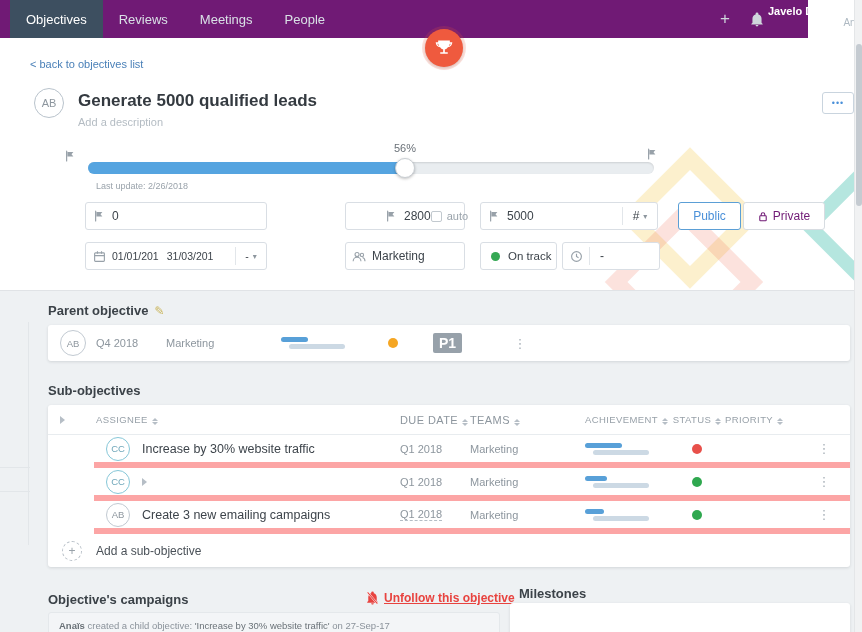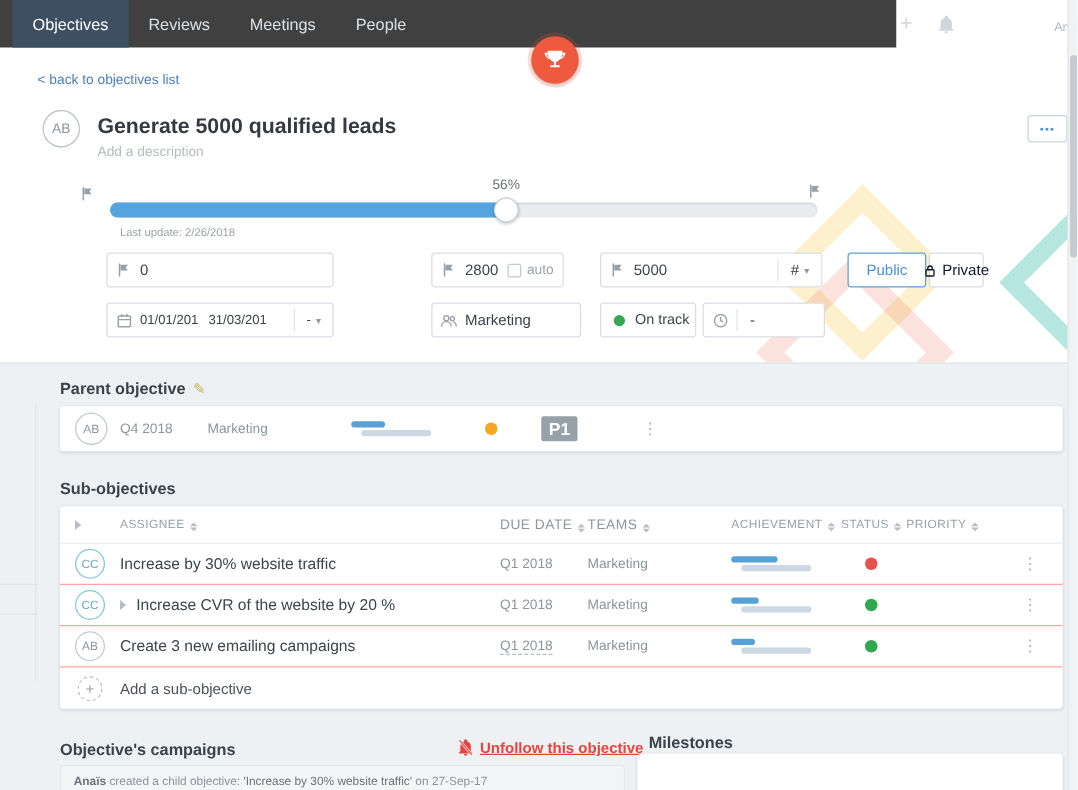--- a/index.html
+++ b/index.html
@@ -3,21 +3,21 @@
 <meta charset="utf-8">
 <style>
   * { box-sizing: border-box; margin: 0; padding: 0; }
   body { width: 862px; height: 632px; font-family: "Liberation Sans", "DejaVu Sans", sans-serif; background:#fff; }
   .screen { position: relative; width: 862px; height: 632px; overflow: hidden; background: #fff; }
 
   
   .top-section { position:absolute; top:0; left:0; width:862px; height:290px; overflow:hidden; background:#fff; z-index:1; }
 
   
-  .navbar { position:absolute; top:0; left:0; width:717px; height:38px; background:#404040; z-index:5; }
+  .navbar { position:absolute; top:0; left:0; width:808px; height:38px; background:#701a75; z-index:5; }
   .nav-tabs { display:flex; height:38px; align-items:stretch; padding-left:10px; }
   .nav-tab { display:flex; align-items:center; padding:0 16px; color:#d9e0e6; font-size:13px; cursor:pointer; }
   .nav-tab.active { background:#3d4f60; color:#fff; }
   .nav-plus { position:absolute; left:714px; top:0; height:38px; display:flex; align-items:center; color:#cfd6dc; font-size:17px; padding:0 6px; cursor:pointer; }
   .nav-bell { position:absolute; left:746px; top:0; height:38px; display:flex; align-items:center; color:#cfd6dc; padding:0 4px; cursor:pointer; }
   .nav-account { position:absolute; left:768px; top:5px; width:110px; cursor:pointer; }
   .acct-name { color:#fff; font-size:11px; font-weight:bold; white-space:nowrap; }
   .acct-sub { color:#aeb9c2; font-size:10px; text-align:right; padding-right:14px; white-space:nowrap; }
 
   
@@ -53,21 +53,21 @@
   .inp .ic { width:26px; display:flex; justify-content:center; align-items:center; color:#98a1a9; flex:0 0 auto; }
   .inp .val { white-space:nowrap; }
   .vdiv { width:1px; height:18px; background:#e2e6ea; flex:0 0 auto; }
   .cb { width:11px; height:11px; border:1px solid #c2c9cf; border-radius:2px; background:#fff; margin-right:5px; flex:0 0 auto; cursor:pointer; }
   .muted { color:#9aa3ab; font-size:11px; }
   .caret { color:#8d969e; font-size:8px; margin-left:4px; }
   .status-dot { width:9px; height:9px; border-radius:50%; margin:0 8px 0 10px; flex:0 0 auto; }
 
   .vis-btn { position:absolute; height:28px; border-radius:3px; display:flex; align-items:center; justify-content:center; font-size:12px; background:#fff; cursor:pointer; z-index:2; gap:5px; }
   .vis-public { left:678px; top:202px; width:63px; border:1px solid #5b9fd6; color:#4a90d9; }
-  .vis-private { left:743px; top:202px; width:44px; border:1px solid #d7dce1; color:#0f172a; }
+  .vis-private { left:743px; top:202px; width:82px; border:1px solid #d7dce1; color:#701a75; }
 
   
   .lower-section { position:absolute; top:290px; left:0; width:862px; height:342px; background:#eef1f3; border-top:1px solid #e0e3e6; z-index:1; }
 
   .connector-v { position:absolute; left:28px; top:322px; width:1px; height:223px; background:#e2e6e9; z-index:1; }
   .connector-h { position:absolute; left:0; width:30px; height:1px; background:#e2e6e9; z-index:1; }
 
   .section-heading { position:absolute; font-size:13px; font-weight:bold; color:#3b4248; z-index:2; }
   .pencil { color:#c9b458; font-size:12px; margin-left:6px; font-weight:normal; cursor:pointer; }
 
@@ -92,21 +92,21 @@
   .ach { width:64px; }
   .ach .f { height:5px; border-radius:3px; background:#58a0d8; }
   .ach .t { height:5px; border-radius:3px; background:#ccd9e4; margin-top:2px; margin-left:8px; width:calc(100% - 8px); }
 
   .dot { width:10px; height:10px; border-radius:50%; }
   .prio-badge { display:inline-block; background:#97a1aa; color:#fff; font-size:14px; font-weight:bold; padding:2px 6px; border-radius:2px; }
 
   
   .thead { display:flex; align-items:center; height:30px; border-bottom:1px solid #e8ecef; font-size:9.5px; color:#98a1a9; letter-spacing:.4px; }
   .thead .hcell { display:flex; align-items:flex-end; cursor:pointer; }
-  .sub-row { border-bottom:1px solid #fca5a5; }
+  .sub-row { border-bottom:6px solid #fca5a5;margin-left:46px; }
   .expand-arrow { width:0; height:0; border-top:4px solid transparent; border-bottom:4px solid transparent; border-left:5px solid #b6bec6; margin-right:8px; cursor:pointer; flex:0 0 auto; }
   .sort { display:inline-flex; flex-direction:column; margin-left:4px; }
   .sort i { display:block; width:0; height:0; border-left:3px solid transparent; border-right:3px solid transparent; }
   .sort .up { border-bottom:3px solid #b6bec6; margin-bottom:1px; }
   .sort .dn { border-top:3px solid #b6bec6; }
   .dashed-underline { border-bottom:1px dashed #b4bdc5; display:inline-block; }
 
   .add-row { display:flex; align-items:center; height:33px; cursor:pointer; }
   .add-circle { width:20px; height:20px; border:1px dashed #b6bec6; border-radius:50%; color:#98a1a9; font-size:12px; display:flex; align-items:center; justify-content:center; margin-left:14px; }
   .add-label { font-size:12px; color:#4a5158; margin-left:14px; }
@@ -189,21 +189,21 @@
     <div class="inp" style="left:85px; top:202px; width:182px;">
       <span class="ic">
           <svg width="12" height="12" viewBox="0 0 16 16">
             <path d="M3.5 1.5v13" stroke="currentColor" stroke-width="1.6" stroke-linecap="round"></path>
             <path d="M4.5 2.5h8L10 5.5l2.5 3h-8z" fill="currentColor"></path>
           </svg>
         </span>
       <span class="val">0</span>
     </div>
 
-    <div class="inp" style="left:345px; top:202px; width:106px;">
+    <div class="inp" style="left:345px; top:202px; width:120px;padding-left:32px;">
       <span class="ic">
           <svg width="12" height="12" viewBox="0 0 16 16">
             <path d="M3.5 1.5v13" stroke="currentColor" stroke-width="1.6" stroke-linecap="round"></path>
             <path d="M4.5 2.5h8L10 5.5l2.5 3h-8z" fill="currentColor"></path>
           </svg>
         </span>
       <span class="val">2800</span>
       <span style="flex:1"></span>
       <span class="cb"></span>
       <span class="muted" style="margin-right:7px;">auto</span>
@@ -392,21 +392,20 @@
       <div class="col-prio"></div>
       <div class="col-kebab">⋮</div>
     </div>
 
     <div class="orow sub-row">
       <div class="col-av">
           <span class="row-avatar teal">CC</span>
         </div>
       <div class="col-title">
         <span class="expand-arrow"></span>
-        <span>Increase CVR of the website by 20 %</span>
       </div>
       <div class="col-due">Q1 2018</div>
       <div class="col-team">Marketing</div>
       <div class="col-ach">
           <div class="ach">
             <div class="f" style="width: 35%;"></div>
             <div class="t"></div>
           </div>
         </div>
       <div class="col-status">

